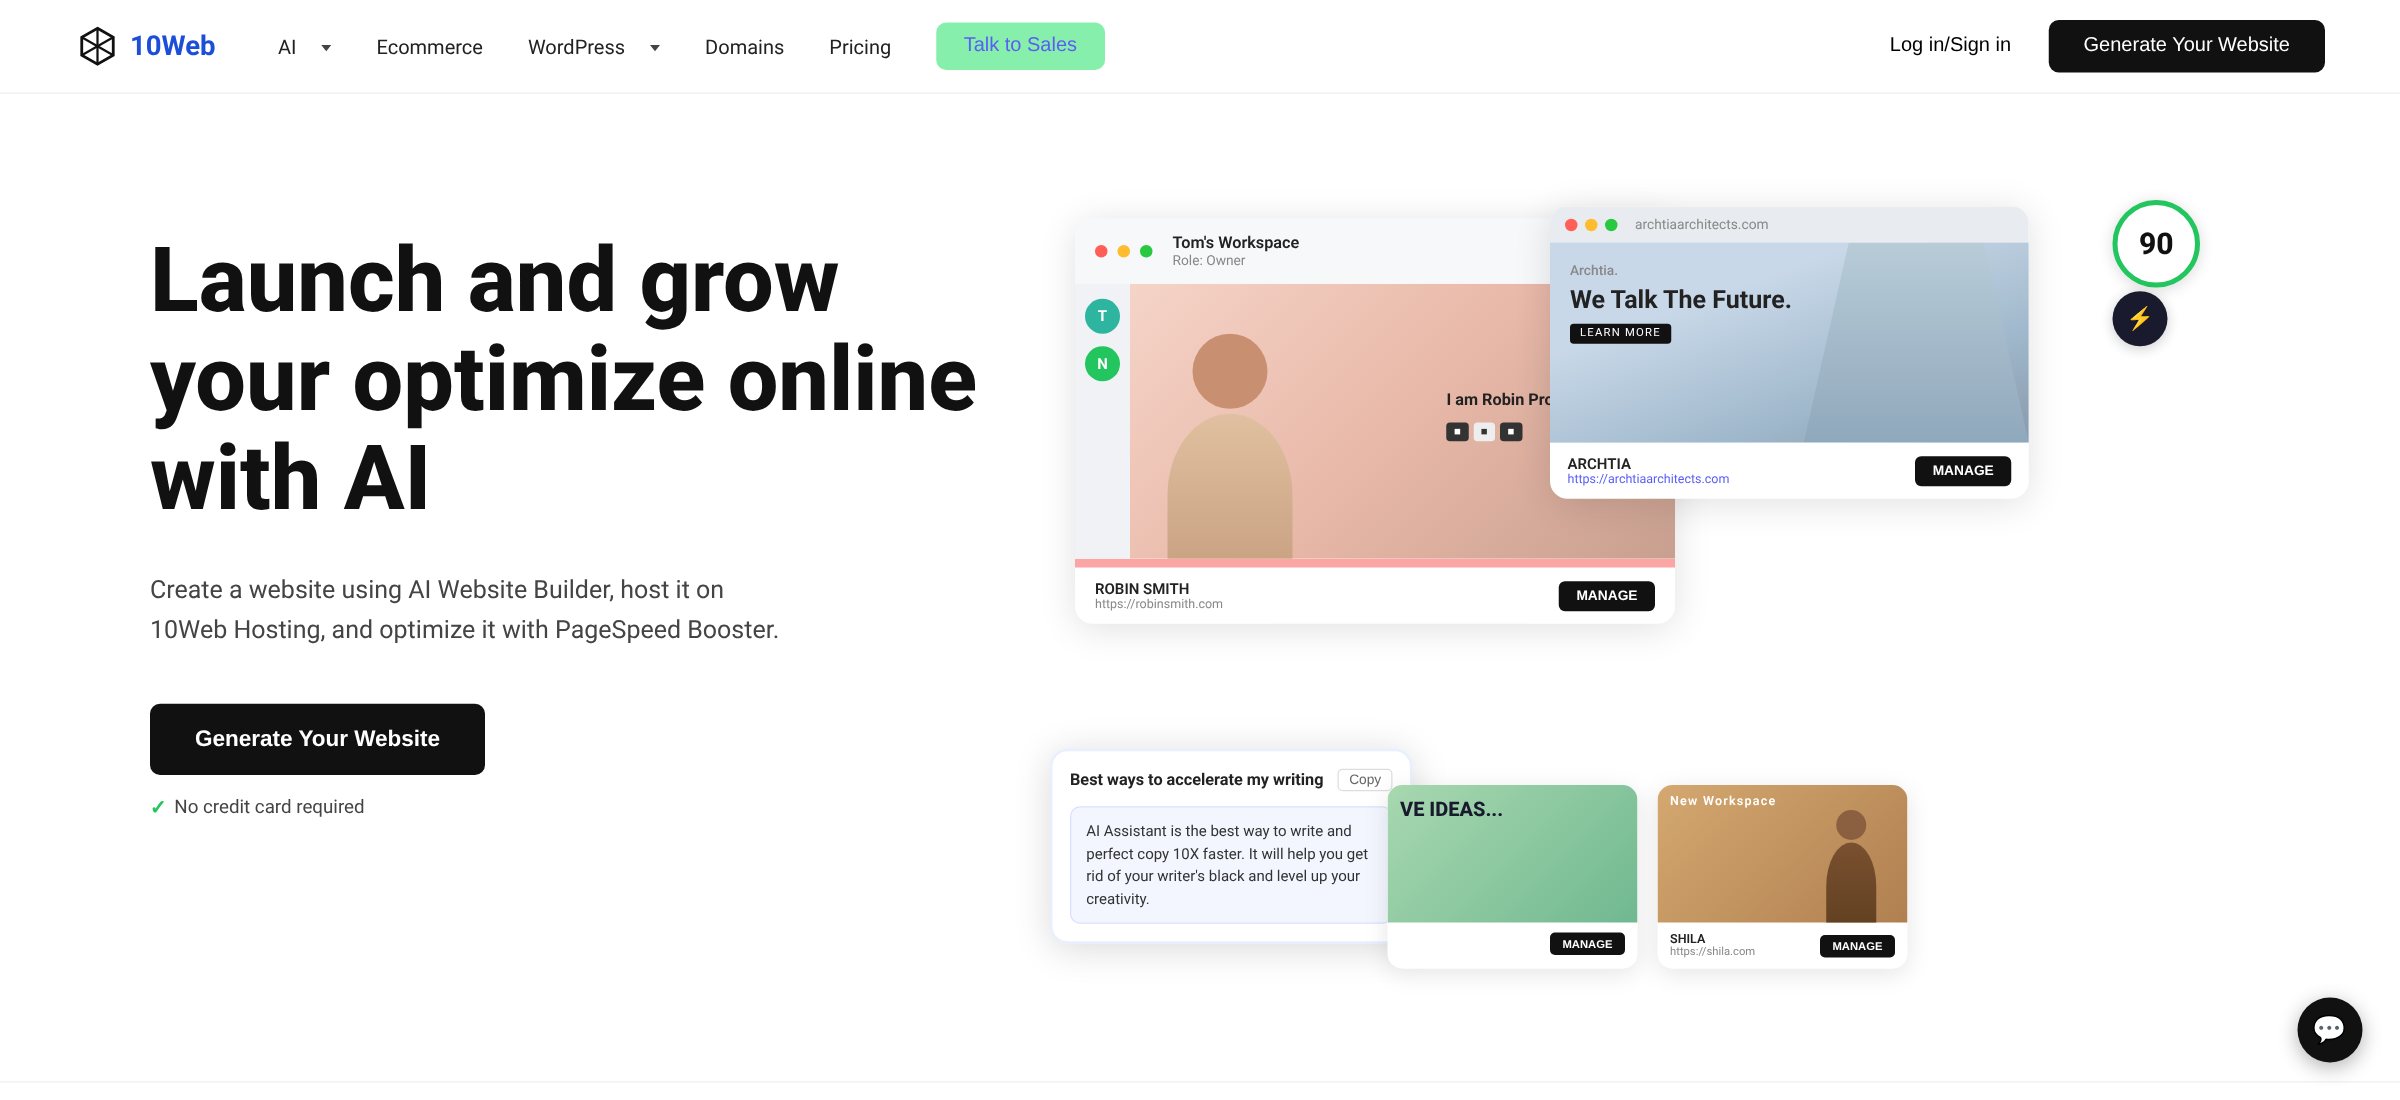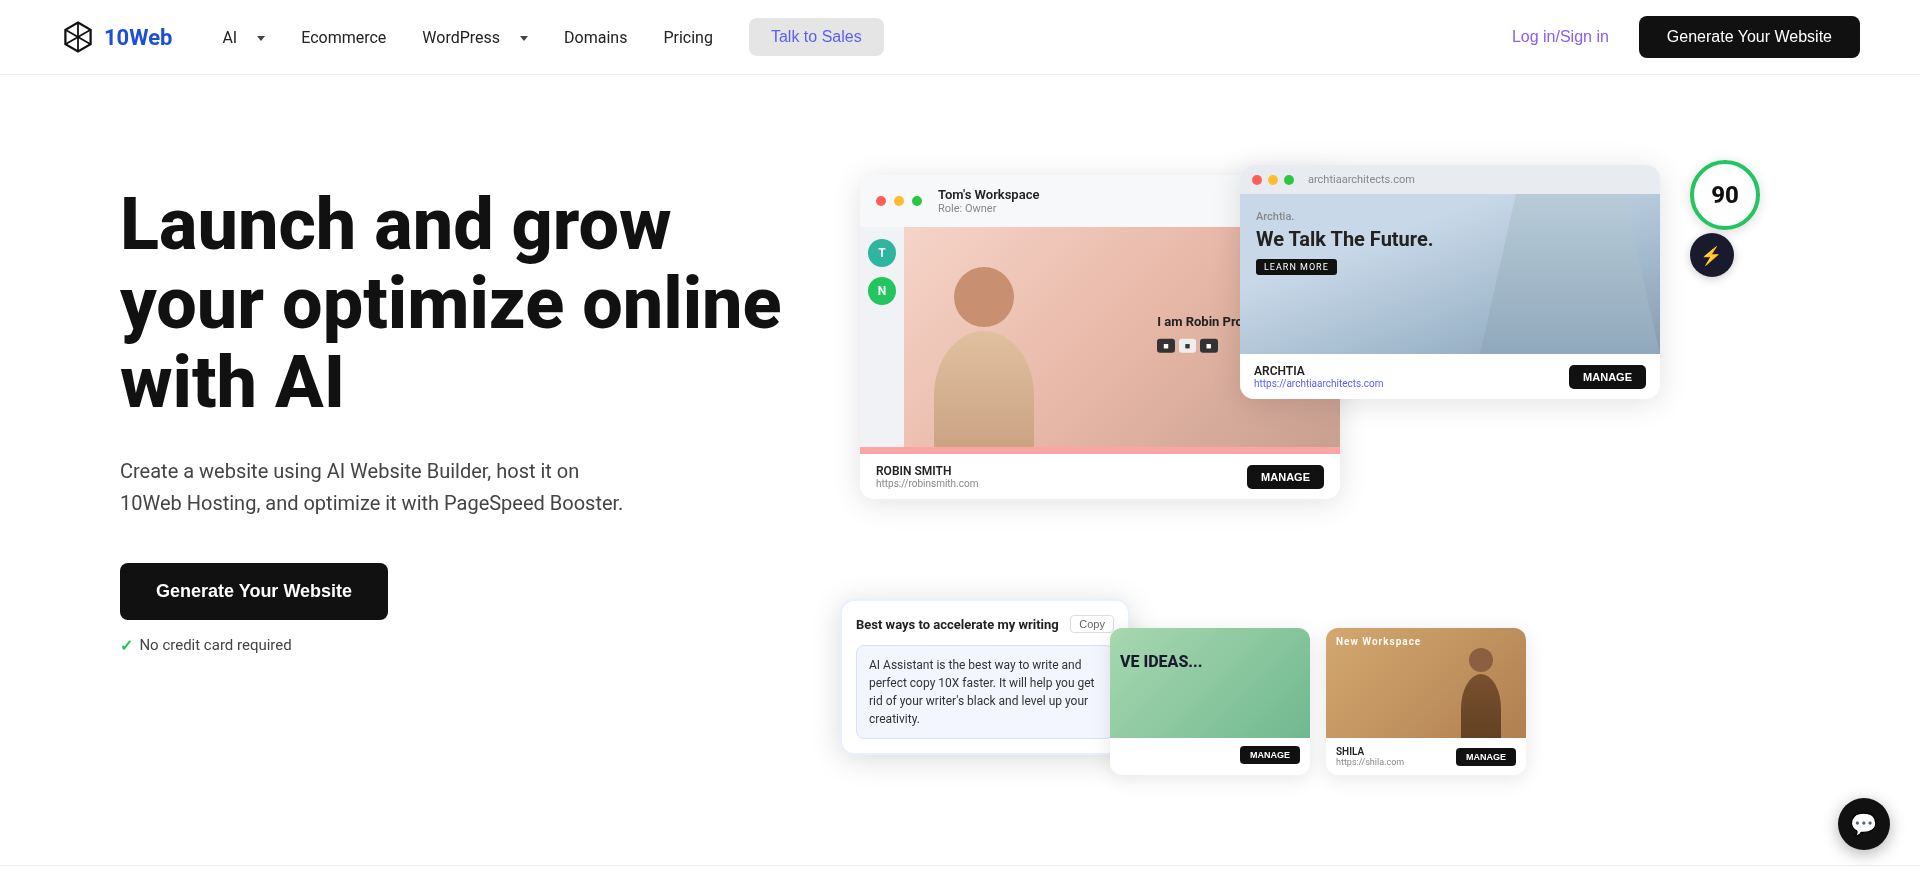--- a/index.html
+++ b/index.html
@@ -49,38 +49,38 @@
     .chevron-down {
       display: inline-block;
       width: 0;
       height: 0;
       border-left: 4px solid transparent;
       border-right: 4px solid transparent;
       border-top: 5px solid #444;
       margin-top: 2px;
     }
     .talk-to-sales-btn {
-      background: #e5e5e5;
+      background: #86efac;
       color: #5b5ef5;
       border: none;
       padding: 10px 22px;
       border-radius: 8px;
       font-size: 16px;
       cursor: pointer;
       font-weight: 500;
     }
     .nav-right {
       display: flex;
       align-items: center;
       gap: 30px;
       margin-left: auto;
     }
     .login-btn {
       font-size: 16px;
-      color: #8b5cf6;
+      color: #000000;
       cursor: pointer;
       background: none;
       border: none;
     }
     .generate-btn-nav {
       background: #111;
       color: #fff;
       border: none;
       padding: 12px 28px;
       border-radius: 8px;
@@ -230,21 +230,21 @@
       font-size: 11px;
       font-weight: 600;
       cursor: pointer;
     }
 
     
     .archtia-card {
       position: absolute;
       top: 10px;
       left: 380px;
-      width: 420px;
+      width: 383px;
       background: #fff;
       border-radius: 14px;
       box-shadow: 0 4px 30px rgba(0,0,0,0.12);
       overflow: hidden;
     }
     .archtia-header-bar {
       background: #e8ecf0;
       padding: 8px 12px;
       display: flex;
       align-items: center;
@@ -385,21 +385,21 @@
       overflow: hidden;
     }
     .small-card-img-green {
       background: linear-gradient(135deg, #a8d8b0 0%, #70b890 100%);
     }
     .small-card-img-desert {
       background: linear-gradient(135deg, #d4a870 0%, #b08050 100%);
     }
     .small-card-ideas {
       position: absolute;
-      left: 10px; top: 24px;
+      left: 10px; top: 10px;
       font-size: 16px;
       font-weight: 800;
       color: #1a1a2e;
     }
     .small-card-footer {
       padding: 8px 10px;
       display: flex;
       align-items: center;
       justify-content: space-between;
     }

